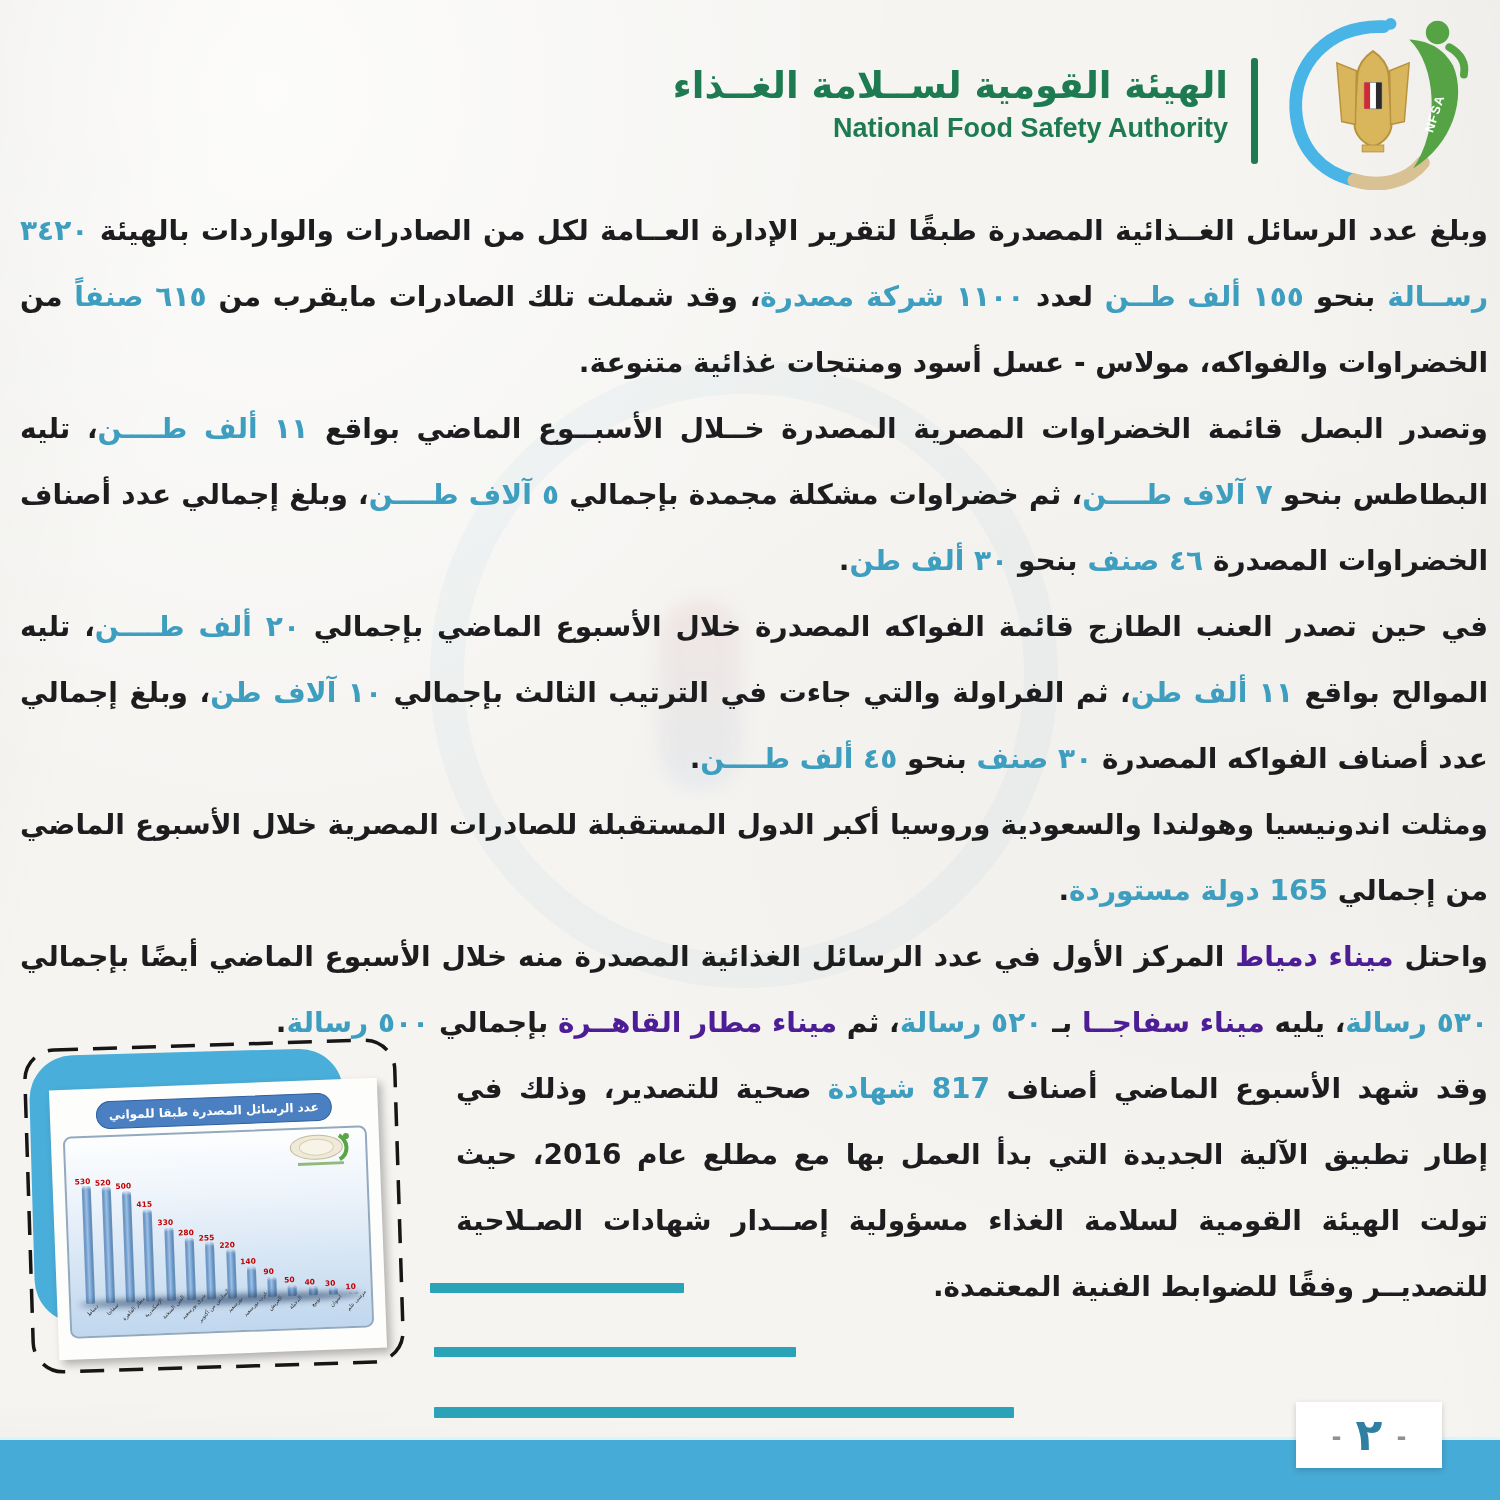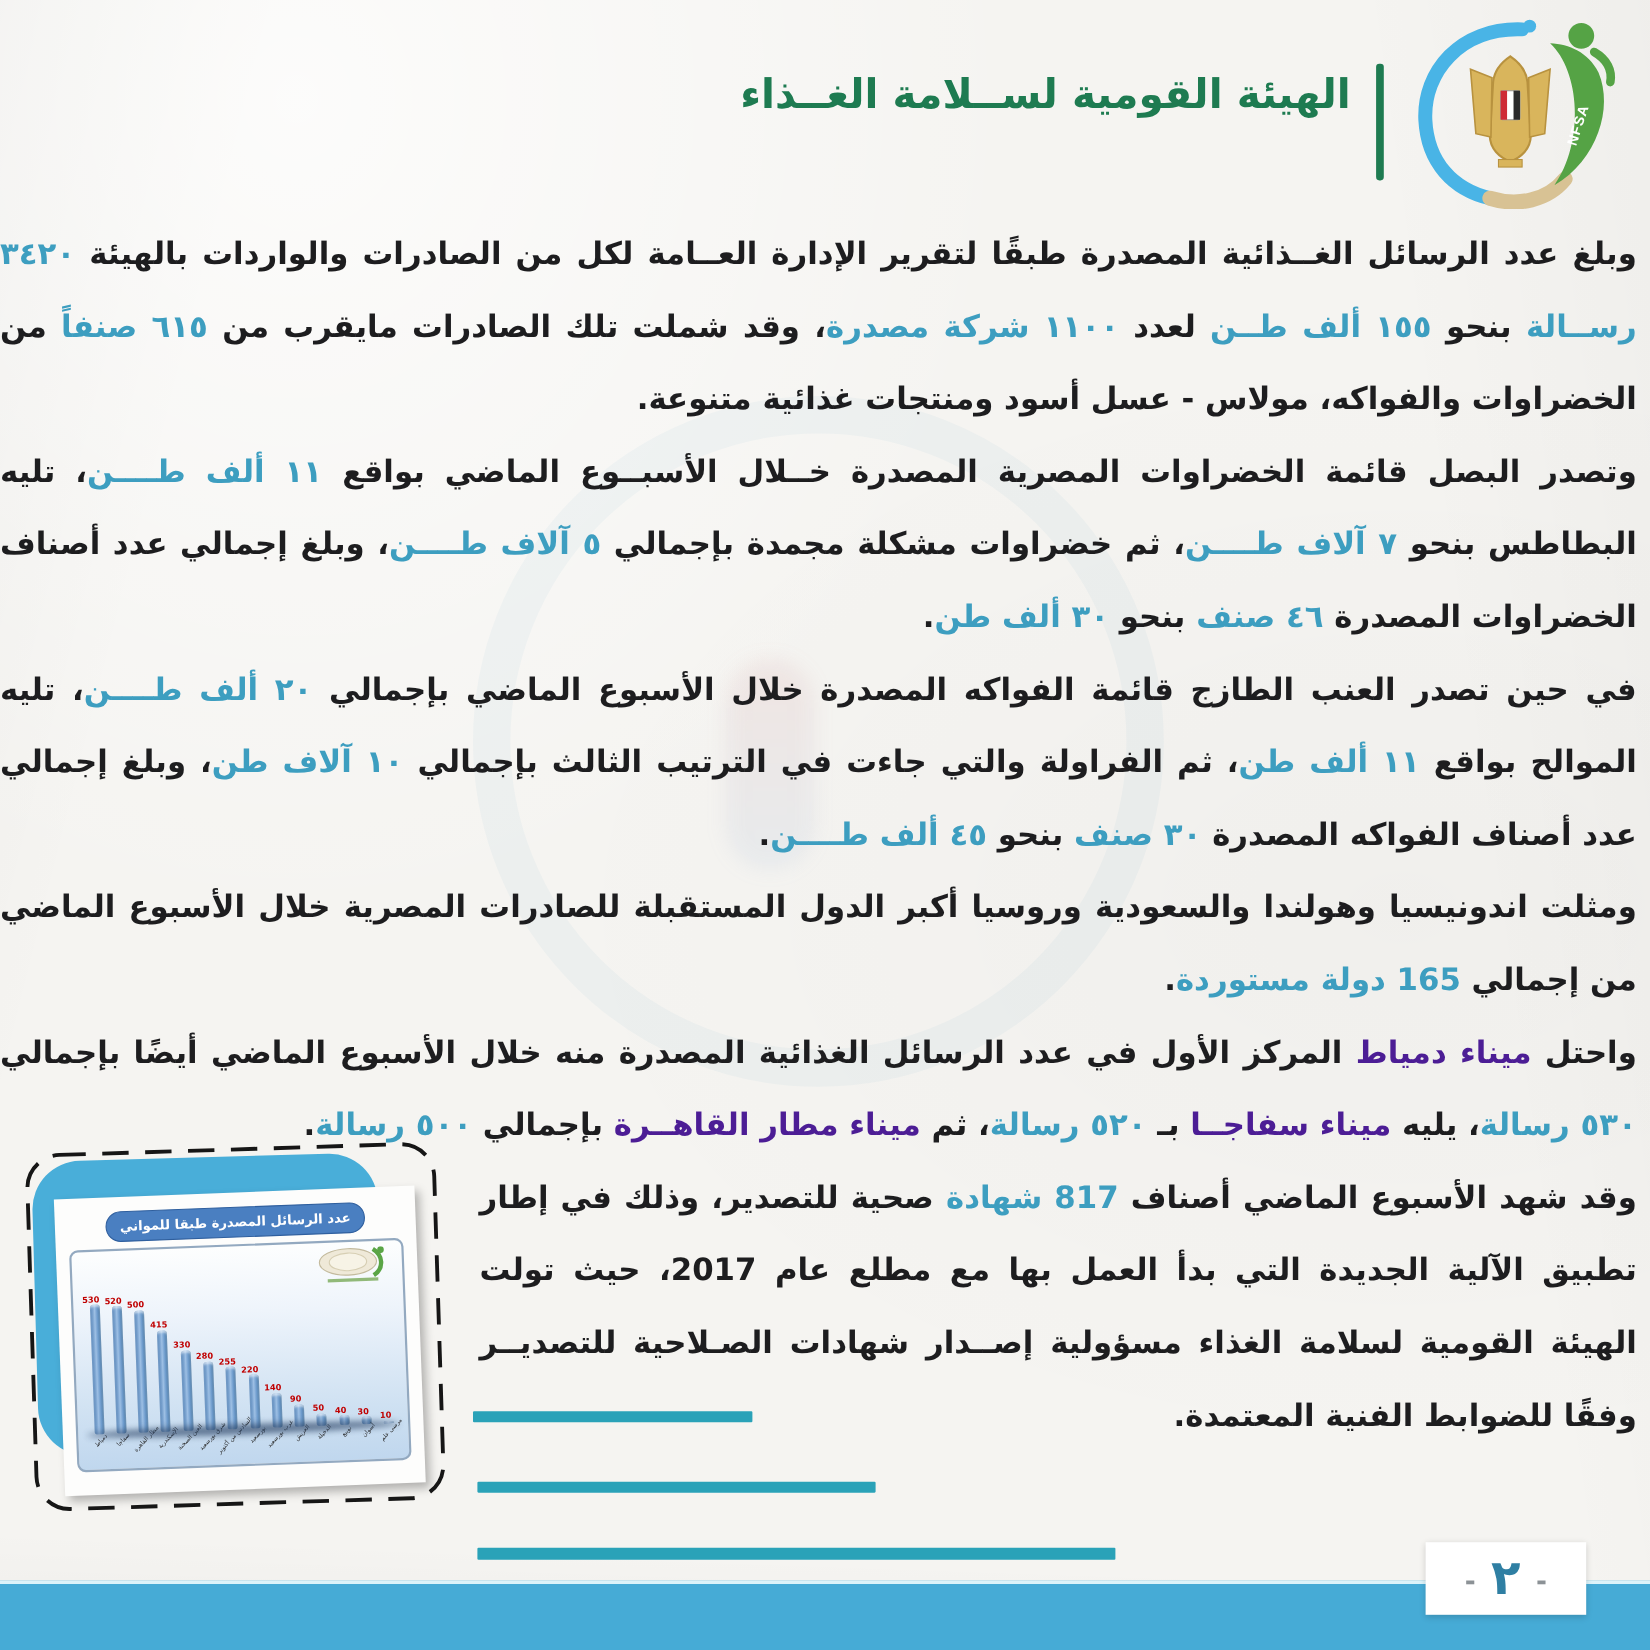--- a/index.html
+++ b/index.html
@@ -23,21 +23,21 @@
   .header{position:absolute;top:0;left:0;right:0;height:200px;}
   .org-names{position:absolute;top:64px;right:272px;text-align:right;direction:rtl;}
   .org-ar{font-size:37px;font-weight:700;color:#1e7b51;letter-spacing:0;}
   .org-en{font-family:"Liberation Sans",sans-serif;font-size:27px;font-weight:700;
           color:#1e7b51;margin-top:6px;direction:ltr;}
   .vbar{position:absolute;right:242px;top:58px;width:7px;height:106px;
         background:#1e7b51;border-radius:3px;}
   .logo{position:absolute;right:18px;top:14px;width:218px;height:176px;}
 
   
-  .article{position:absolute;top:198px;right:12px;left:0;direction:rtl;
+  .article{position:absolute;top:198px;right:12px;left:20px;direction:rtl;
       text-align:justify;text-align-last:right;
       font-size:28px;font-weight:700;line-height:66px;color:#1d1d1f;}
   .para{margin:0;}
   .seg-k{color:#1d1d1f;} .seg-t{color:#3d9ec0;} .seg-r{color:#4c1d95;}
   .chart-spacer{display:block;float:left;width:436px;height:284px;}
 
   
   .sig-line{position:absolute;background:#2aa2b8;height:10px;border-radius:1px;}
   .sig-1{left:430px;top:1283px;width:254px;}
   .sig-2{left:434px;top:1347px;width:362px;}
@@ -85,20 +85,21 @@
 <body>
 
 <div class="page">
   <div class="paper"></div>
   <div class="watermark"></div>
   <div class="watermark-inner"></div>
 
   <header class="header">
     <div class="org-names">
       <div class="org-ar">الهيئة القومية لســلامة الغــذاء</div>
+      <div class="org-en">National Food Safety Authority</div>
     </div>
     <div class="vbar"></div>
     <div class="logo">
       <svg viewBox="0 0 210 180" width="218" height="176">
 
         <path d="M116 13 C 58 11 24 53 26 97 C 28 137 52 162 86 170" fill="none" stroke="#49b4e6" stroke-width="13" stroke-linecap="round"></path>
         <circle cx="123" cy="10" r="6" fill="#49b4e6"></circle>
 
         <path d="M86 170 C 112 178 140 172 156 152" fill="none" stroke="#d8c294" stroke-width="14" stroke-linecap="round"></path>
 
@@ -121,21 +122,21 @@
       </svg>
     </div>
   </header>
 
   <main class="article">
     <p class="para"><span class="seg-k">وبلغ عدد الرسائل الغــذائية المصدرة طبقًا لتقرير الإدارة العــامة لكل من الصادرات والواردات بالهيئة </span><span class="seg-t">٣٤٢٠ رســالة</span><span class="seg-k"> بنحو </span><span class="seg-t">١٥٥ ألف طــن</span><span class="seg-k"> لعدد </span><span class="seg-t">١١٠٠ شركة مصدرة</span><span class="seg-k">، وقد شملت تلك الصادرات مايقرب من </span><span class="seg-t">٦١٥ صنفاً</span><span class="seg-k"> من الخضراوات والفواكه، مولاس - عسل أسود ومنتجات غذائية متنوعة.</span></p>
     <p class="para"><span class="seg-k">وتصدر البصل قائمة الخضراوات المصرية المصدرة خــلال الأسبــوع الماضي بواقع </span><span class="seg-t">١١ ألف طــــن</span><span class="seg-k">، تليه البطاطس بنحو </span><span class="seg-t">٧ آلاف طــــن</span><span class="seg-k">، ثم خضراوات مشكلة مجمدة بإجمالي </span><span class="seg-t">٥ آلاف طــــن</span><span class="seg-k">، وبلغ إجمالي عدد أصناف الخضراوات المصدرة </span><span class="seg-t">٤٦ صنف</span><span class="seg-k"> بنحو </span><span class="seg-t">٣٠ ألف طن</span><span class="seg-k">.</span></p>
     <p class="para"><span class="seg-k">في حين تصدر العنب الطازج قائمة الفواكه المصدرة خلال الأسبوع الماضي بإجمالي </span><span class="seg-t">٢٠ ألف طــــن</span><span class="seg-k">، تليه الموالح بواقع </span><span class="seg-t">١١ ألف طن</span><span class="seg-k">، ثم الفراولة والتي جاءت في الترتيب الثالث بإجمالي </span><span class="seg-t">١٠ آلاف طن</span><span class="seg-k">، وبلغ إجمالي عدد أصناف الفواكه المصدرة </span><span class="seg-t">٣٠ صنف</span><span class="seg-k"> بنحو </span><span class="seg-t">٤٥ ألف طــــن</span><span class="seg-k">.</span></p>
     <p class="para"><span class="seg-k">ومثلت اندونيسيا وهولندا والسعودية وروسيا أكبر الدول المستقبلة للصادرات المصرية خلال الأسبوع الماضي من إجمالي </span><span class="seg-t">165 دولة مستوردة</span><span class="seg-k">.</span></p>
     <p class="para"><span class="seg-k">واحتل </span><span class="seg-r">ميناء دمياط</span><span class="seg-k"> المركز الأول في عدد الرسائل الغذائية المصدرة منه خلال الأسبوع الماضي أيضًا بإجمالي </span><span class="seg-t">٥٣٠ رسالة</span><span class="seg-k">، يليه </span><span class="seg-r">ميناء سفاجــا</span><span class="seg-k"> بـ </span><span class="seg-t">٥٢٠ رسالة</span><span class="seg-k">، ثم </span><span class="seg-r">ميناء مطار القاهــرة</span><span class="seg-k"> بإجمالي </span><span class="seg-t">٥٠٠ رسالة</span><span class="seg-k">.</span></p>
-    <p class="para"><span class="chart-spacer"></span><span><span class="seg-k">وقد شهد الأسبوع الماضي أصناف </span><span class="seg-t">817 شهادة</span><span class="seg-k"> صحية للتصدير، وذلك في إطار تطبيق الآلية الجديدة التي بدأ العمل بها مع مطلع عام 2017، حيث تولت الهيئة القومية لسلامة الغذاء مسؤولية إصــدار شهادات الصـلاحية للتصديــر وفقًا للضوابط الفنية المعتمدة.</span></span></p>
+    <p class="para"><span class="chart-spacer"></span><span><span class="seg-k">وقد شهد الأسبوع الماضي أصناف </span><span class="seg-t">817 شهادة</span><span class="seg-k"> صحية للتصدير، وذلك في إطار تطبيق الآلية الجديدة التي بدأ العمل بها مع مطلع عام 2016، حيث تولت الهيئة القومية لسلامة الغذاء مسؤولية إصــدار شهادات الصـلاحية للتصديــر وفقًا للضوابط الفنية المعتمدة.</span></span></p>
   </main>
 
   <div class="sig-line sig-1"></div>
   <div class="sig-line sig-2"></div>
   <div class="sig-line sig-3"></div>
 
   <div class="chart-thumb">
     <div class="chart-blue-bg"></div>
     <div class="chart-card">
       <div class="chart-pill">عدد الرسائل المصدرة طبقا للمواني</div>

